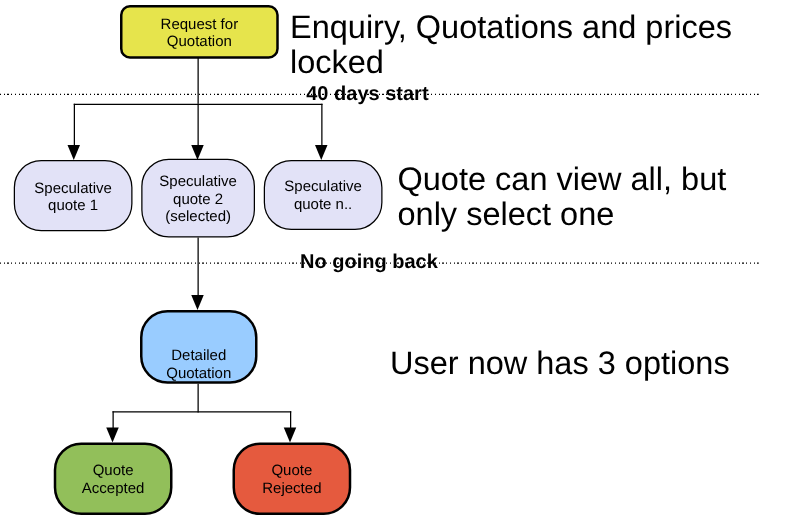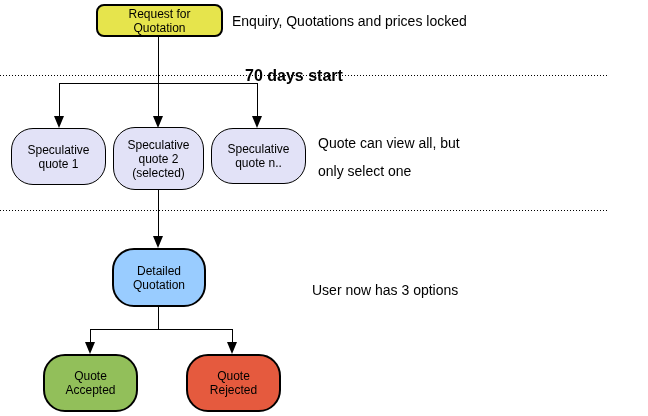--- a/index.html
+++ b/index.html
@@ -18,29 +18,29 @@
   .dotted {
     position:absolute; height:1px;
     background-image:repeating-linear-gradient(to right,#000 0 1px,transparent 1px 3px);
   }
   .arrow {
     position:absolute; width:0; height:0;
     border-left:5px solid transparent; border-right:5px solid transparent;
     border-top:12px solid #000;
   }
   .note { position:absolute; white-space:pre-line; }
-  .note-lg { font-size:14px; line-height:28px; }
+  .note-lg { font-size:26px; line-height:28px; }
   .note-bold { font-size:16px; font-weight:bold; line-height:16px; }
 
   
-  #n-request  { left:96px;  top:4px;   width:127px; height:33px; border-width:2px; border-radius:8px; }
+  #n-request  { left:96px;  top:4px;   width:127px; height:43px; border-width:2px; border-radius:8px; }
   #n-spec1    { left:11px;  top:128px; width:95px;  height:57px; }
   #n-spec2    { left:113px; top:127px; width:91px;  height:63px; }
   #n-spec3    { left:211px; top:128px; width:95px;  height:56px; }
-  #n-detailed { left:112px; top:248px; width:94px;  height:59px; border-width:2px; }
+  #n-detailed { left:112px; top:248px; width:94px;  height:59px; border-width:2px;align-items:flex-end; }
   #n-accepted { left:43px;  top:354px; width:95px;  height:58px; border-width:2px; }
   #n-rejected { left:186px; top:354px; width:95px;  height:58px; border-width:2px; }
 
   
   #l-v1  { left:158px; top:37px;  width:1px;   height:46px; }
   #l-h1  { left:59px;  top:83px;  width:199px; height:1px;  }
   #l-v2a { left:59px;  top:83px;  width:1px;   height:33px; }
   #l-v2b { left:158px; top:83px;  width:1px;   height:33px; }
   #l-v2c { left:257px; top:83px;  width:1px;   height:33px; }
   #l-v3  { left:158px; top:190px; width:1px;   height:47px; }
@@ -124,18 +124,19 @@
     <span class="node-label">Quote
 Accepted</span>
   </div>
 
   <div class="node" id="n-rejected" style="background-color: rgb(229, 90, 62);">
     <span class="node-label">Quote
 Rejected</span>
   </div>
 
   <div class="note note-lg" id="t-enquiry">Enquiry, Quotations and prices locked</div>
-  <div class="note note-bold" id="t-days">70 days start</div>
+  <div class="note note-bold" id="t-days">40 days start</div>
   <div class="note note-lg" id="t-viewall">Quote can view all, but
 only select one</div>
+  <div class="note note-bold" id="t-noback">No going back</div>
   <div class="note note-lg" id="t-options">User now has 3 options</div>
 
 </div>
 
 </body></html>

